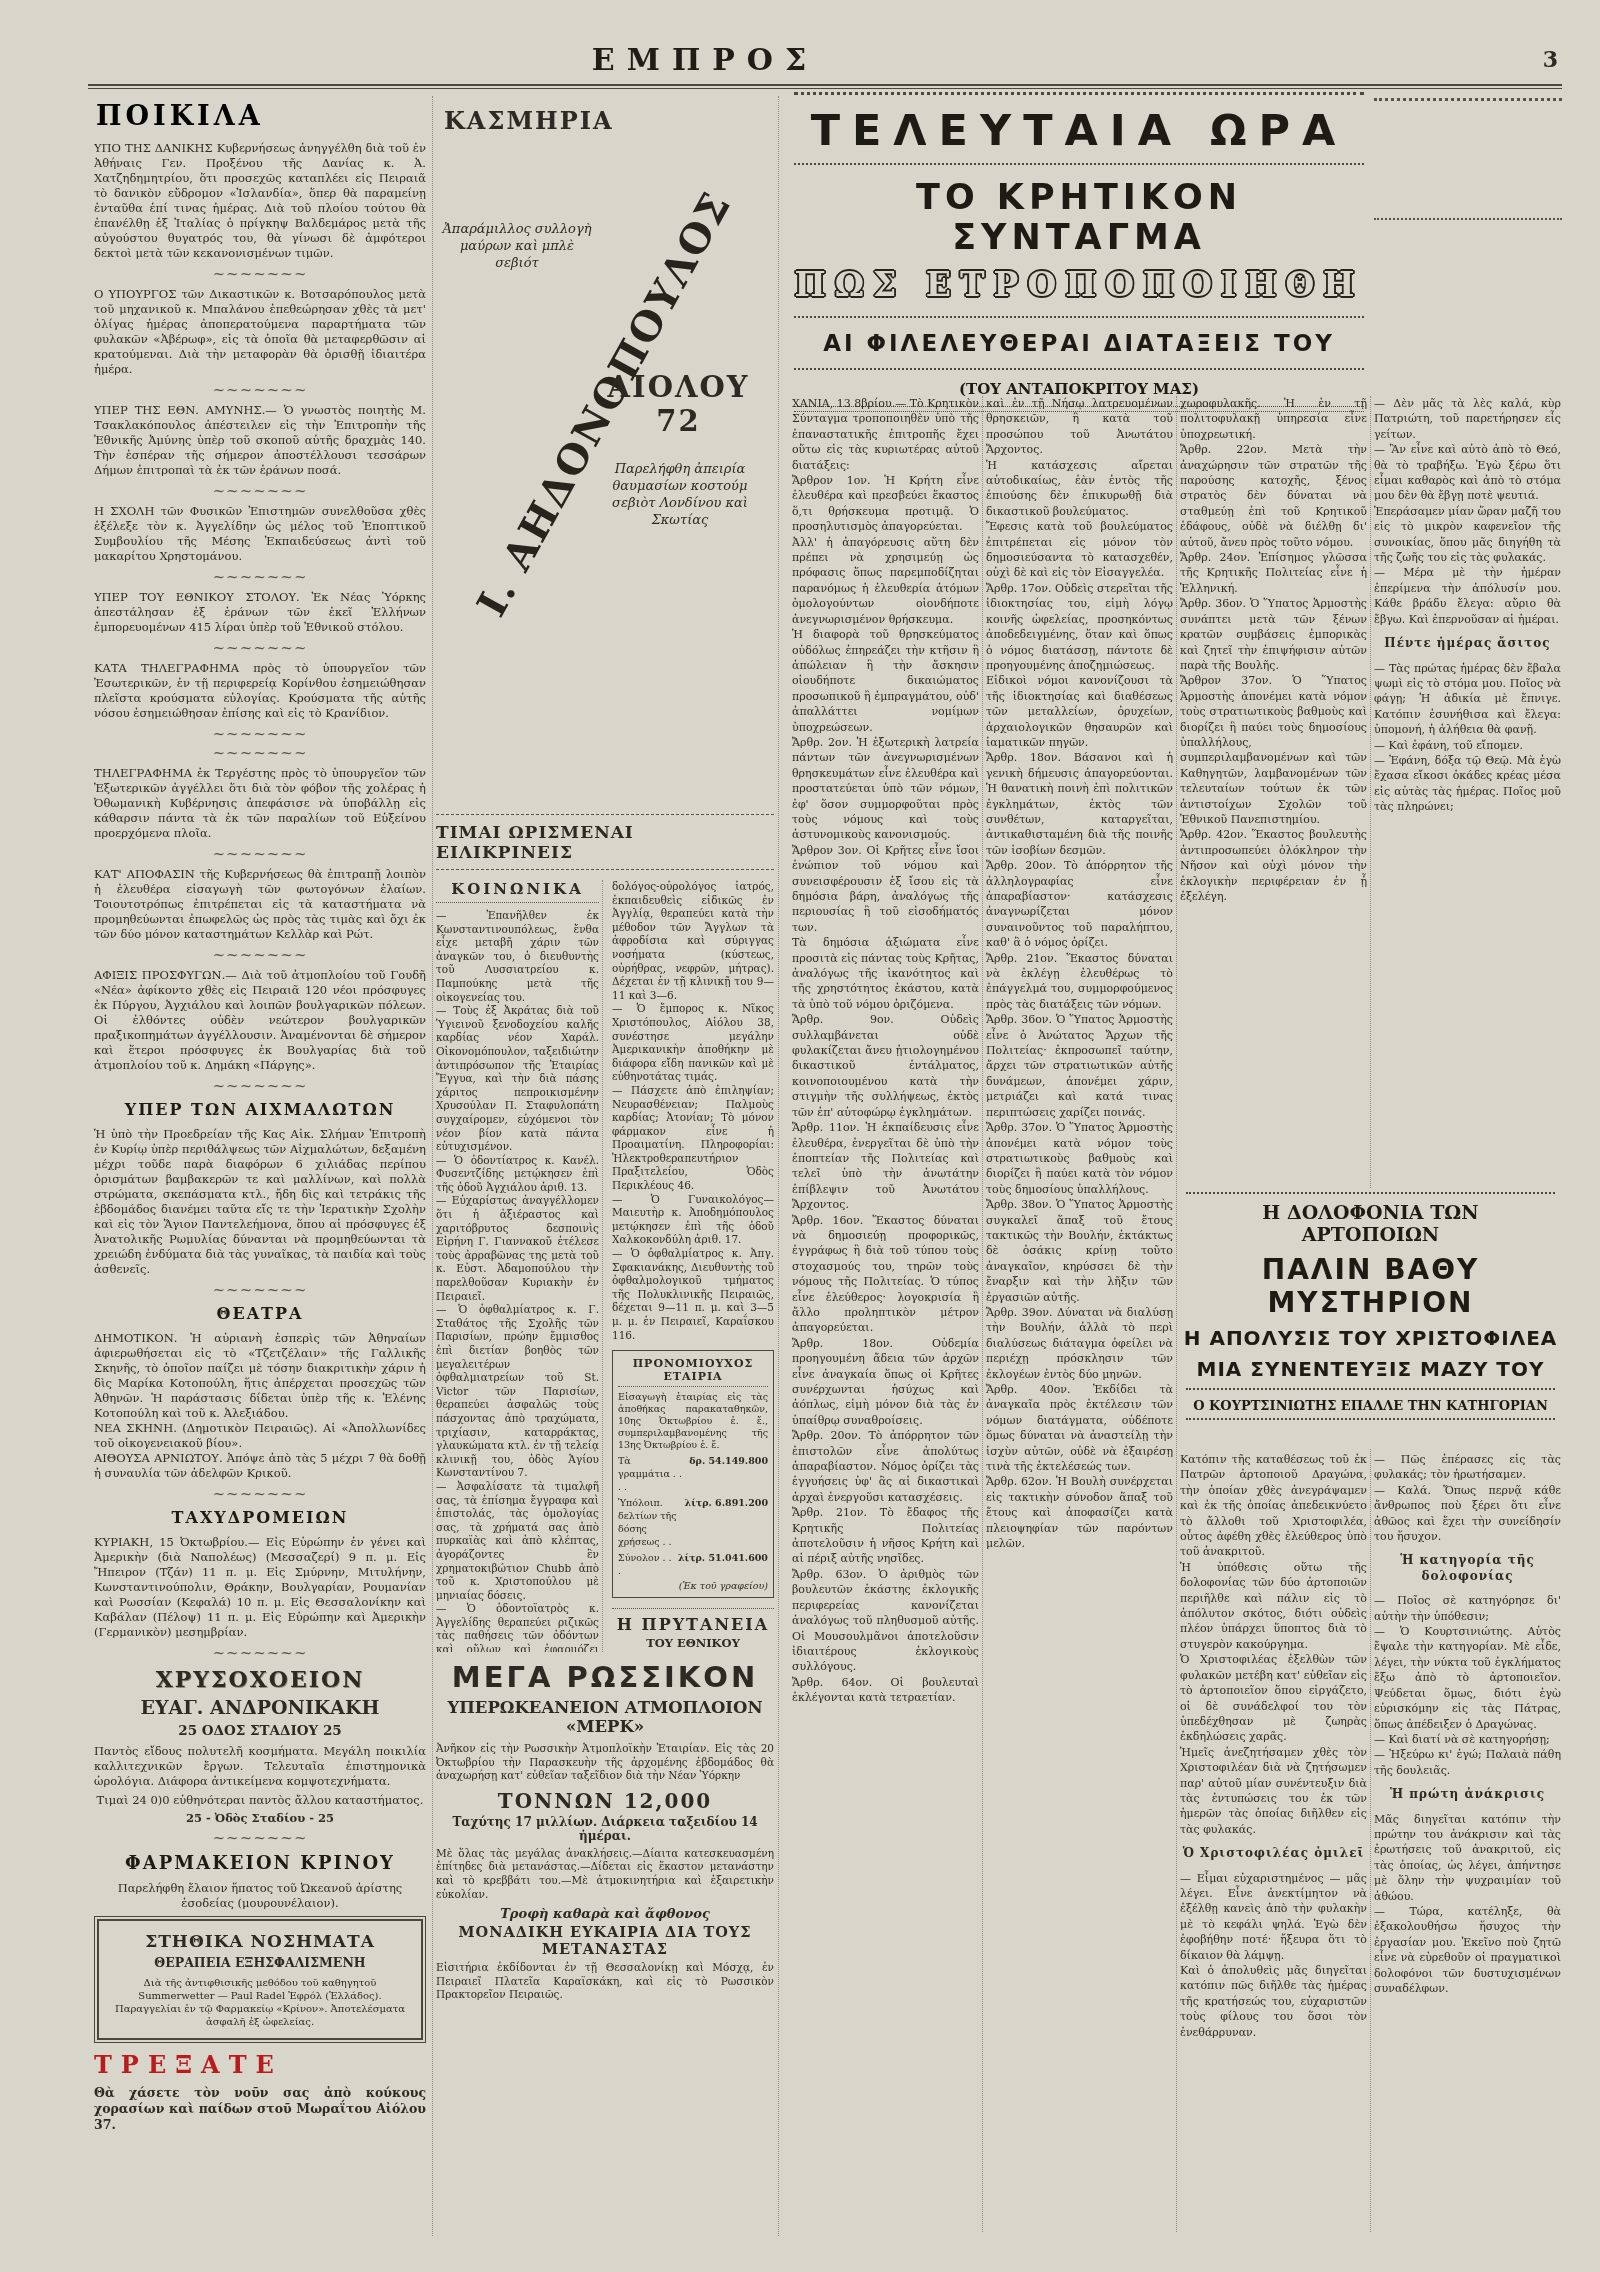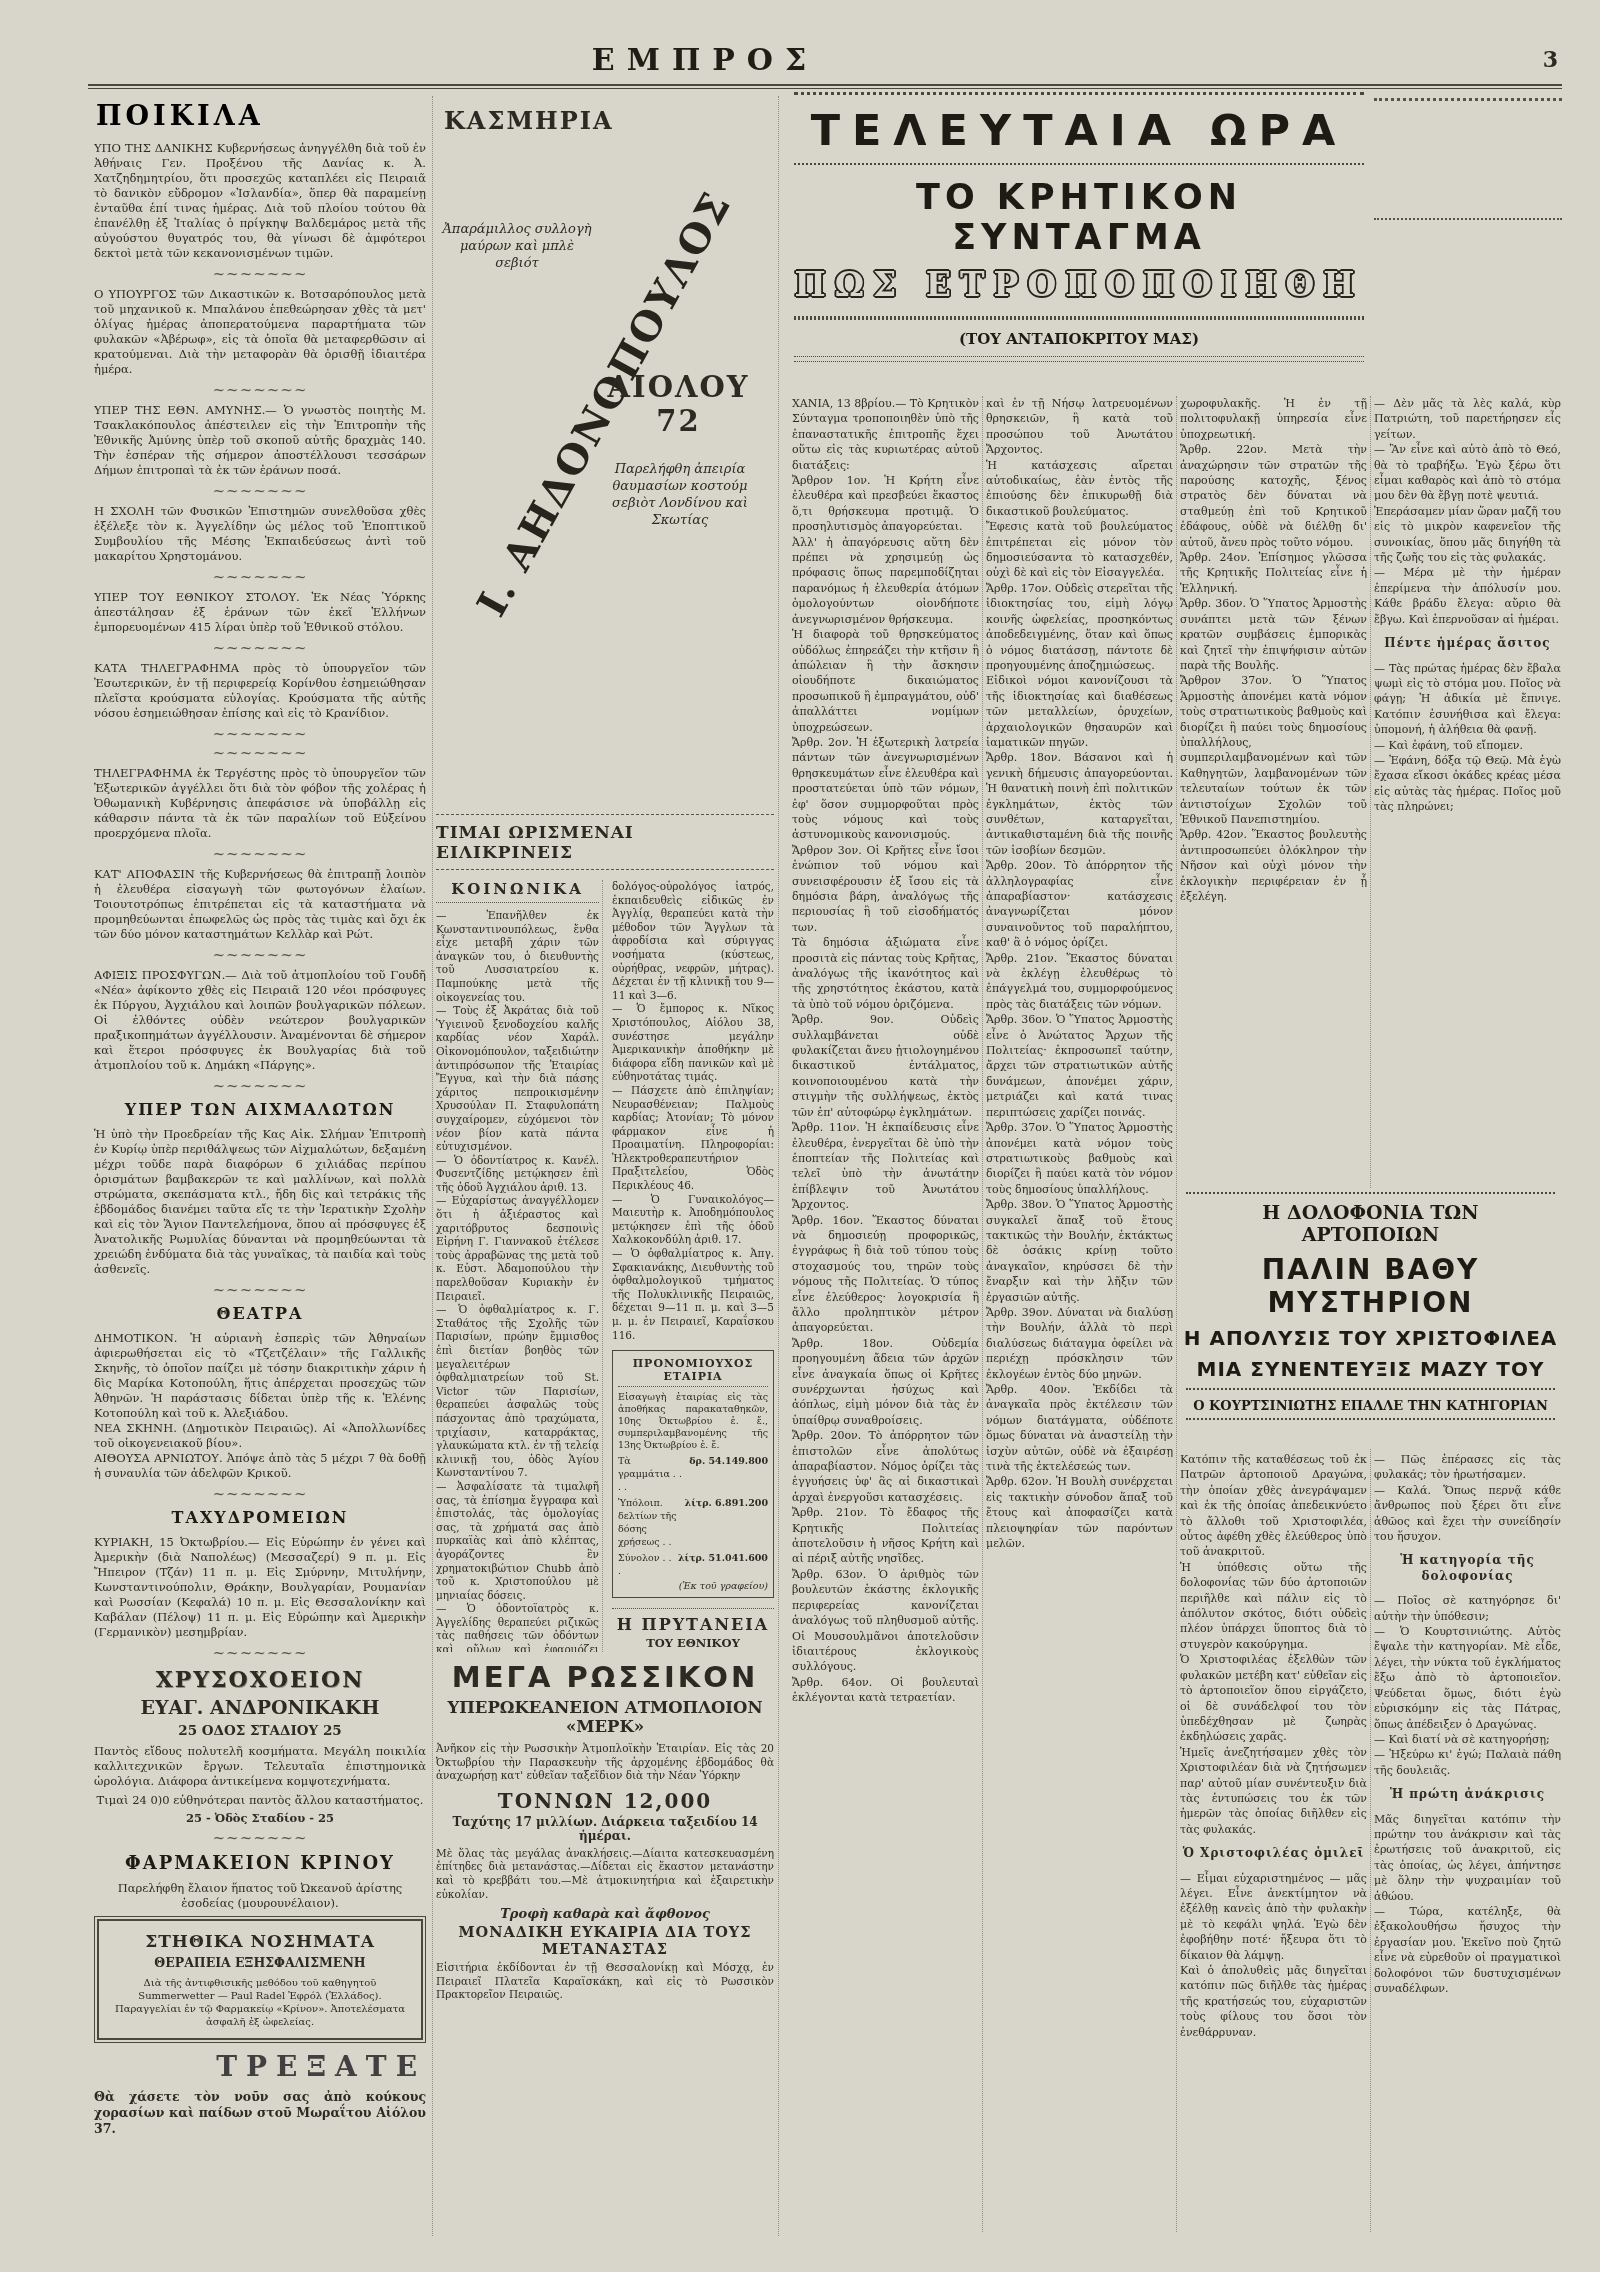--- a/index.html
+++ b/index.html
@@ -18,21 +18,21 @@
   .ctitle{font-size:16px;font-weight:bold;text-align:center;letter-spacing:2px;margin:8px 0;color:#1d1c14}
   .gold-t1{font-size:22px;font-weight:bold;text-align:center;letter-spacing:2px;margin-top:4px;text-shadow:0.7px 0.7px 0 #908e82}
   .gold-t2{font-size:19px;font-weight:bold;text-align:center;margin:4px 0}
   .gold-t3{font-size:13.5px;font-weight:bold;text-align:center;margin-bottom:6px}
   .cfoot{font-size:11.5px;text-align:center;margin-top:4px}
   .cfoot.b{font-weight:bold}
   .box{border:2px solid #4a483d;box-shadow:0 0 0 2px #d8d5cb,0 0 0 3px #4a483d;padding:10px 8px;margin:8px 3px}
   .box-t1{font-size:17px;font-weight:bold;text-align:center;letter-spacing:1px}
   .box-t2{font-size:12.5px;font-weight:bold;text-align:center;margin:4px 0 6px}
   .box-body{font-size:10px;line-height:13px;text-align:center}
-  .trex-title{font-size:28px;font-weight:bold;text-align:right;letter-spacing:9px;margin:10px 0 6px;color:#404040}
+  .trex-title{font-size:24px;font-weight:bold;text-align:left;letter-spacing:9px;margin:10px 0 6px;color:#b91c1c}
   .trex-body{font-size:12.5px;font-weight:bold;line-height:16px;text-align:justify}
   
   .ad{position:absolute;left:436px;top:98px;width:338px;height:772px}
   .ad-brand{position:absolute;top:8px;left:8px;font-size:24px;font-weight:bold;letter-spacing:2px}
   .ad-tag1{position:absolute;top:122px;left:6px;width:150px;font-style:italic;font-size:13px;line-height:17px;text-align:center}
   .ad-diag{position:absolute;top:282px;left:-130px;width:595px;text-align:center;transform:rotate(-61deg);font-size:40px;font-weight:bold;letter-spacing:2px;white-space:nowrap;color:#26241c}
   .ad-addr{position:absolute;top:272px;left:150px;width:185px;text-align:center;font-size:29px;font-weight:bold;letter-spacing:2px}
   .ad-tag2{position:absolute;top:362px;left:158px;width:172px;font-style:italic;font-size:13px;line-height:17px;text-align:center}
   .ad-bar{position:absolute;bottom:0;left:0;width:100%;text-align:left;font-size:17px;font-weight:bold;letter-spacing:1px;border-top:1px dashed #55534a;border-bottom:1px dashed #55534a;padding:7px 0}
   
@@ -226,20 +226,21 @@
     <div class="merk-body">Εἰσιτήρια ἐκδίδονται ἐν τῇ Θεσσαλονίκῃ καὶ Μόσχᾳ, ἐν Πειραιεῖ Πλατεῖα Καραϊσκάκη, καὶ εἰς τὸ Ρωσσικὸν Πρακτορεῖον Πειραιῶς.</div>
   </div>
 
   <div class="lh">
     <div class="rule"></div>
     <div class="lh-kicker sans">ΤΕΛΕΥΤΑΙΑ ΩΡΑ</div>
     <div class="rule thin"></div>
     <div class="lh-h1 sans">ΤΟ ΚΡΗΤΙΚΟΝ ΣΥΝΤΑΓΜΑ</div>
     <div class="lh-h2">ΠΩΣ ΕΤΡΟΠΟΠΟΙΗΘΗ</div>
     <div class="rule thin"></div>
+    <div class="lh-deck sans">ΑΙ ΦΙΛΕΛΕΥΘΕΡΑΙ ΔΙΑΤΑΞΕΙΣ ΤΟΥ</div>
     <div class="rule thin"></div>
     <div class="lh-by">(ΤΟΥ ΑΝΤΑΠΟΚΡΙΤΟΥ ΜΑΣ)</div>
     <div class="dbl"></div>
   </div>
 
   <div class="ncol colA">
     <div class="np">ΧΑΝΙΑ, 13 8βρίου.— Τὸ Κρητικὸν Σύνταγμα τροποποιηθὲν ὑπὸ τῆς ἐπαναστατικῆς ἐπιτροπῆς ἔχει οὕτω εἰς τὰς κυριωτέρας αὐτοῦ διατάξεις:
 Ἄρθρον 1ον. Ἡ Κρήτη εἶνε ἐλευθέρα καὶ πρεσβεύει ἕκαστος ὅ,τι θρήσκευμα προτιμᾷ. Ὁ προσηλυτισμὸς ἀπαγορεύεται.
 Ἀλλ' ἡ ἀπαγόρευσις αὕτη δὲν πρέπει νὰ χρησιμεύῃ ὡς πρόφασις ὅπως παρεμποδίζηται παρανόμως ἡ ἐλευθερία ἀτόμων ὁμολογούντων οἱονδήποτε ἀνεγνωρισμένον θρήσκευμα.
 Ἡ διαφορὰ τοῦ θρησκεύματος οὐδόλως ἐπηρεάζει τὴν κτῆσιν ἢ ἀπώλειαν ἢ τὴν ἄσκησιν οἱουδήποτε δικαιώματος προσωπικοῦ ἢ ἐμπραγμάτου, οὐδ' ἀπαλλάττει νομίμων ὑποχρεώσεων.

